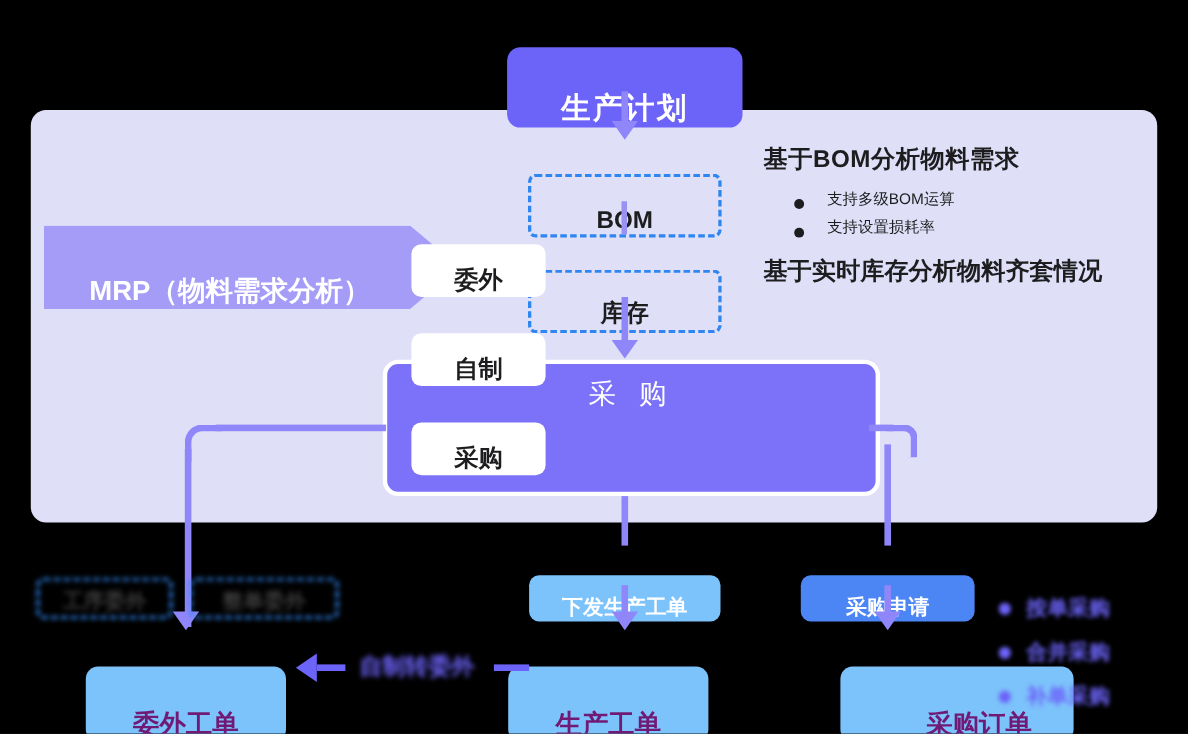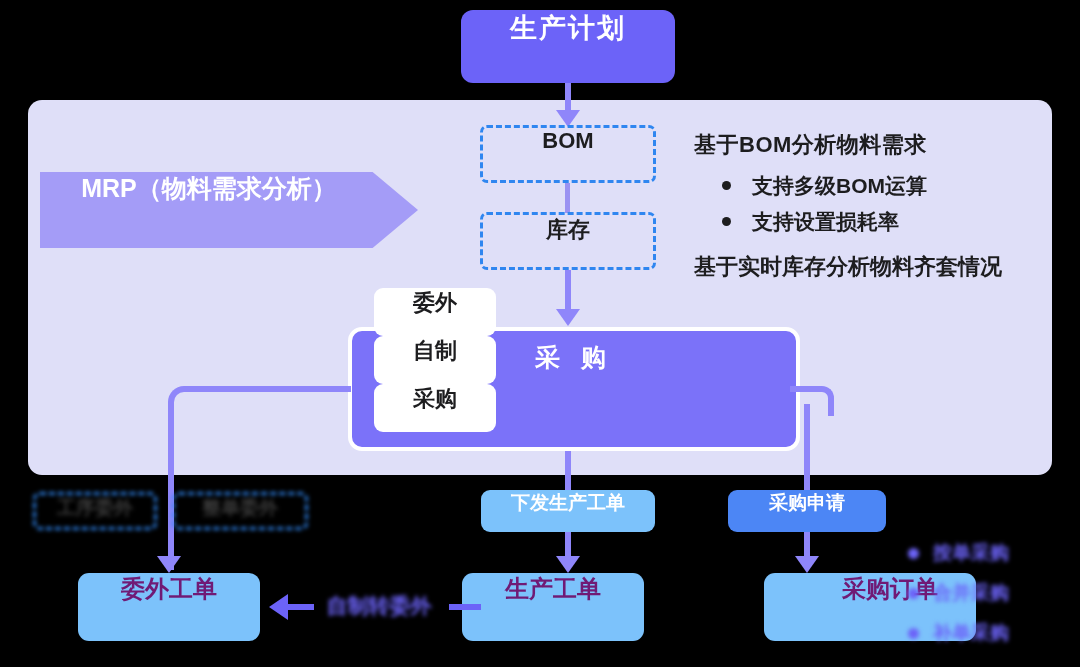--- a/index.html
+++ b/index.html
@@ -13,23 +13,24 @@
     height: 667px;
     background: #000000;
     font-family: "Liberation Sans", "DejaVu Sans", sans-serif;
     overflow: hidden;
   }
 
   
   .abs { position: absolute; }
   .ctr {
     display: flex;
-    align-items: flex-start;
+    align-items: flex-end;
     justify-content: center;
     text-align: center;
+    margin-top: 33px;
   }
 
   
   #mrp-panel {
     left: 28px;
     top: 100px;
     width: 1024px;
     height: 375px;
     background: #dfdff8;
     border-radius: 14px;
@@ -88,21 +89,21 @@
     border: 4px solid #ffffff;
     border-radius: 14px;
     box-sizing: border-box;
   }
   #group-purchase .grp-title {
     position: absolute;
     left: 0; right: 0; top: 10px;
     text-align: center;
     color: #ffffff;
     font-size: 25px;
-    font-weight: 700;
+    font-weight: 400;
     letter-spacing: 7px;
   }
   #group-purchase .chips {
     position: absolute;
     left: 22px; right: 22px; bottom: 15px;
     display: flex;
     justify-content: space-between;
     flex-direction: column;
   }
   .chip {
@@ -127,22 +128,22 @@
     font-weight: 700;
     margin: 0 0 12px 0;
     letter-spacing: 0.5px;
   }
   #desc-block ul {
     margin: 0 0 10px 0;
     padding-left: 28px;
     list-style: none;
   }
   #desc-block li {
-    font-size: 21px;
-    font-weight: 700;
+    font-size: 14px;
+    font-weight: 400;
     margin-bottom: 8px;
     position: relative;
     padding-left: 30px;
   }
   #desc-block li::before {
     content: "";
     position: absolute;
     left: 0;
     top: 9px;
     width: 9px;

